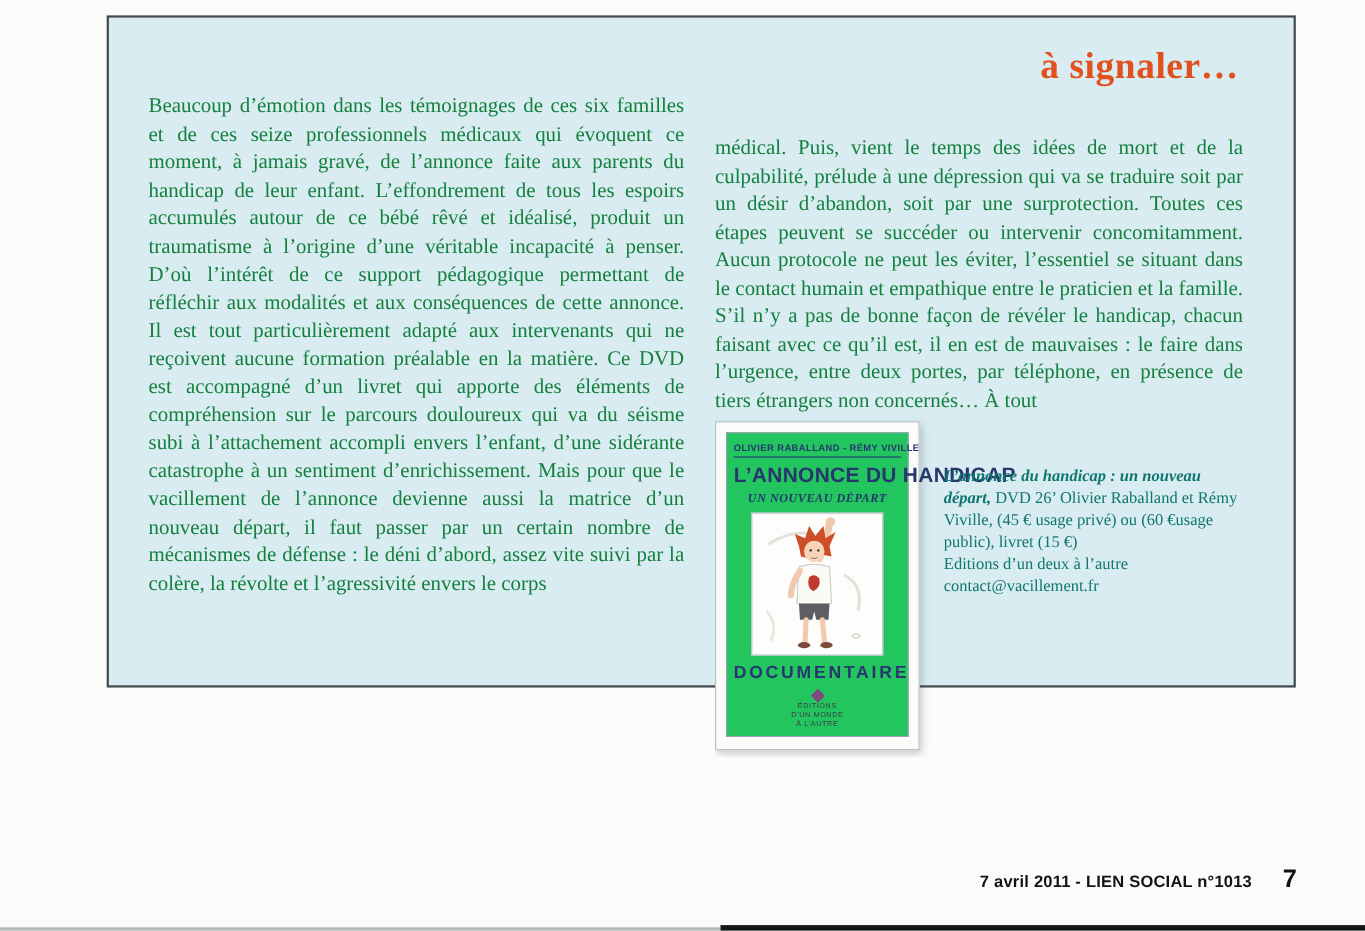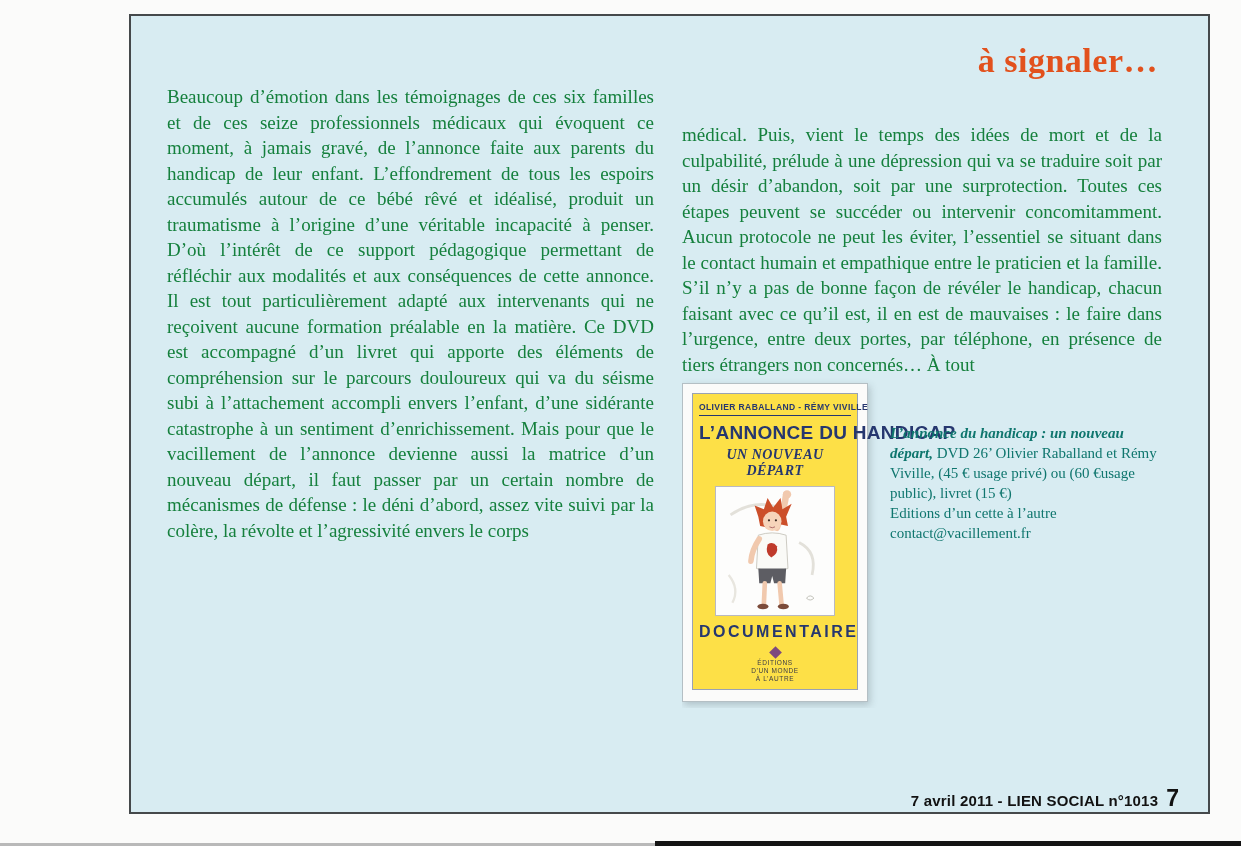--- a/index.html
+++ b/index.html
@@ -3,26 +3,25 @@
 <meta charset="utf-8">
 <style>
   html,body{margin:0;padding:0;}
   body{
     width:1241px;height:846px;position:relative;overflow:hidden;
     background:#fbfbfa;
     font-family:"Liberation Sans",sans-serif;
   }
   
   .panel{
-    position:absolute;left:97px;top:14px;width:1081px;height:800px;
+    position:absolute;left:97px;top:14px;width:1081px;height:611px;
     box-sizing:border-box;
     background:#d8ecf2;
     border:2px solid #45494b;
     padding:24px 46px 0 36px;
-    margin-left:32px;
   }
   .section-label{
     position:absolute;top:26px;right:50px;
     font-family:"Liberation Serif",serif;
     font-weight:bold;
     font-size:34px;
     color:#e2511d;
     letter-spacing:0.5px;
   }
   
@@ -55,21 +54,21 @@
     width:186px;
     box-sizing:border-box;
     background:#fbfbfa;
     border:1px solid #b4bfc4;
     box-shadow:2px 3px 7px rgba(60,70,80,0.25);
     padding:9px 9px 11px 9px;
     margin:6px 22px 6px 0;
   }
   .dvd-inner{
     border:1px solid #99a2b4;
-    background:#fde047;
+    background:#22c55e;
     padding:8px 6px 6px 6px;
     text-align:center;
   }
   .dvd-authors{
     font-size:8.5px;
     font-weight:bold;
     color:#26376f;
     letter-spacing:0.4px;
     border-bottom:1px solid #26376f;
     padding-bottom:3px;
@@ -81,21 +80,21 @@
     font-weight:bold;
     color:#26376f;
     letter-spacing:0.3px;
     white-space:nowrap;
   }
   .dvd-subtitle{
     margin-top:3px;
     font-family:"Liberation Serif",serif;
     font-style:italic;
     font-weight:bold;
-    font-size:14px;
+    font-size:11px;
     color:#26376f;
     letter-spacing:0.5px;
   }
   .dvd-art{
     margin:7px auto 0 auto;
     width:118px;height:128px;
     background:#fdfdfc;
     border:1px solid #b9b9c2;
   }
   .dvd-genre{
@@ -124,21 +123,21 @@
     margin:46px 0 0 0;
     font-family:Liberation Serif, serif;
     font-size:15px;
     line-height:20px;
     color:#0f766e;
   }
   .cap-title{font-weight:bold;font-style:italic;}
   
   .footer{
     position:absolute;right:62px;bottom:34px;
-    display:flex;align-items:baseline;gap:8px;
+    display:flex;align-items:baseline;gap:28px;
     font-family:"Liberation Sans",sans-serif;
     color:#121212;
   }
   .footer .issue{font-weight:bold;font-size:15px;letter-spacing:0.2px;}
   .footer .pagenum{font-weight:bold;font-size:23px;}
   
   .scan-edge-dark{position:absolute;bottom:0;left:655px;right:0;height:5px;background:#141414;}
   .scan-edge-light{position:absolute;bottom:0;left:0;width:655px;height:3px;background:#b9b9b9;}
 </style>
 </head>
@@ -204,21 +203,21 @@
               <span>ÉDITIONS</span><br>
               <span>D’UN MONDE</span><br>
               <span>À L’AUTRE</span>
             </div>
           </div>
         </div>
 
 
         <p class="caption">
           <span class="cap-title">L’annonce du handicap : un nouveau départ,</span><span> DVD 26’ Olivier Raballand et Rémy Viville, (45 € usage privé) ou (60 €usage public), livret (15 €)</span><br>
-          <span>Editions d’un cette à l’autre</span><br>
+          <span>Editions d’un deux à l’autre</span><br>
           <span>contact@vacillement.fr</span>
         </p>
 
       </div>
     </div>
 
   </div>
 </div>
 
 <div class="footer">

